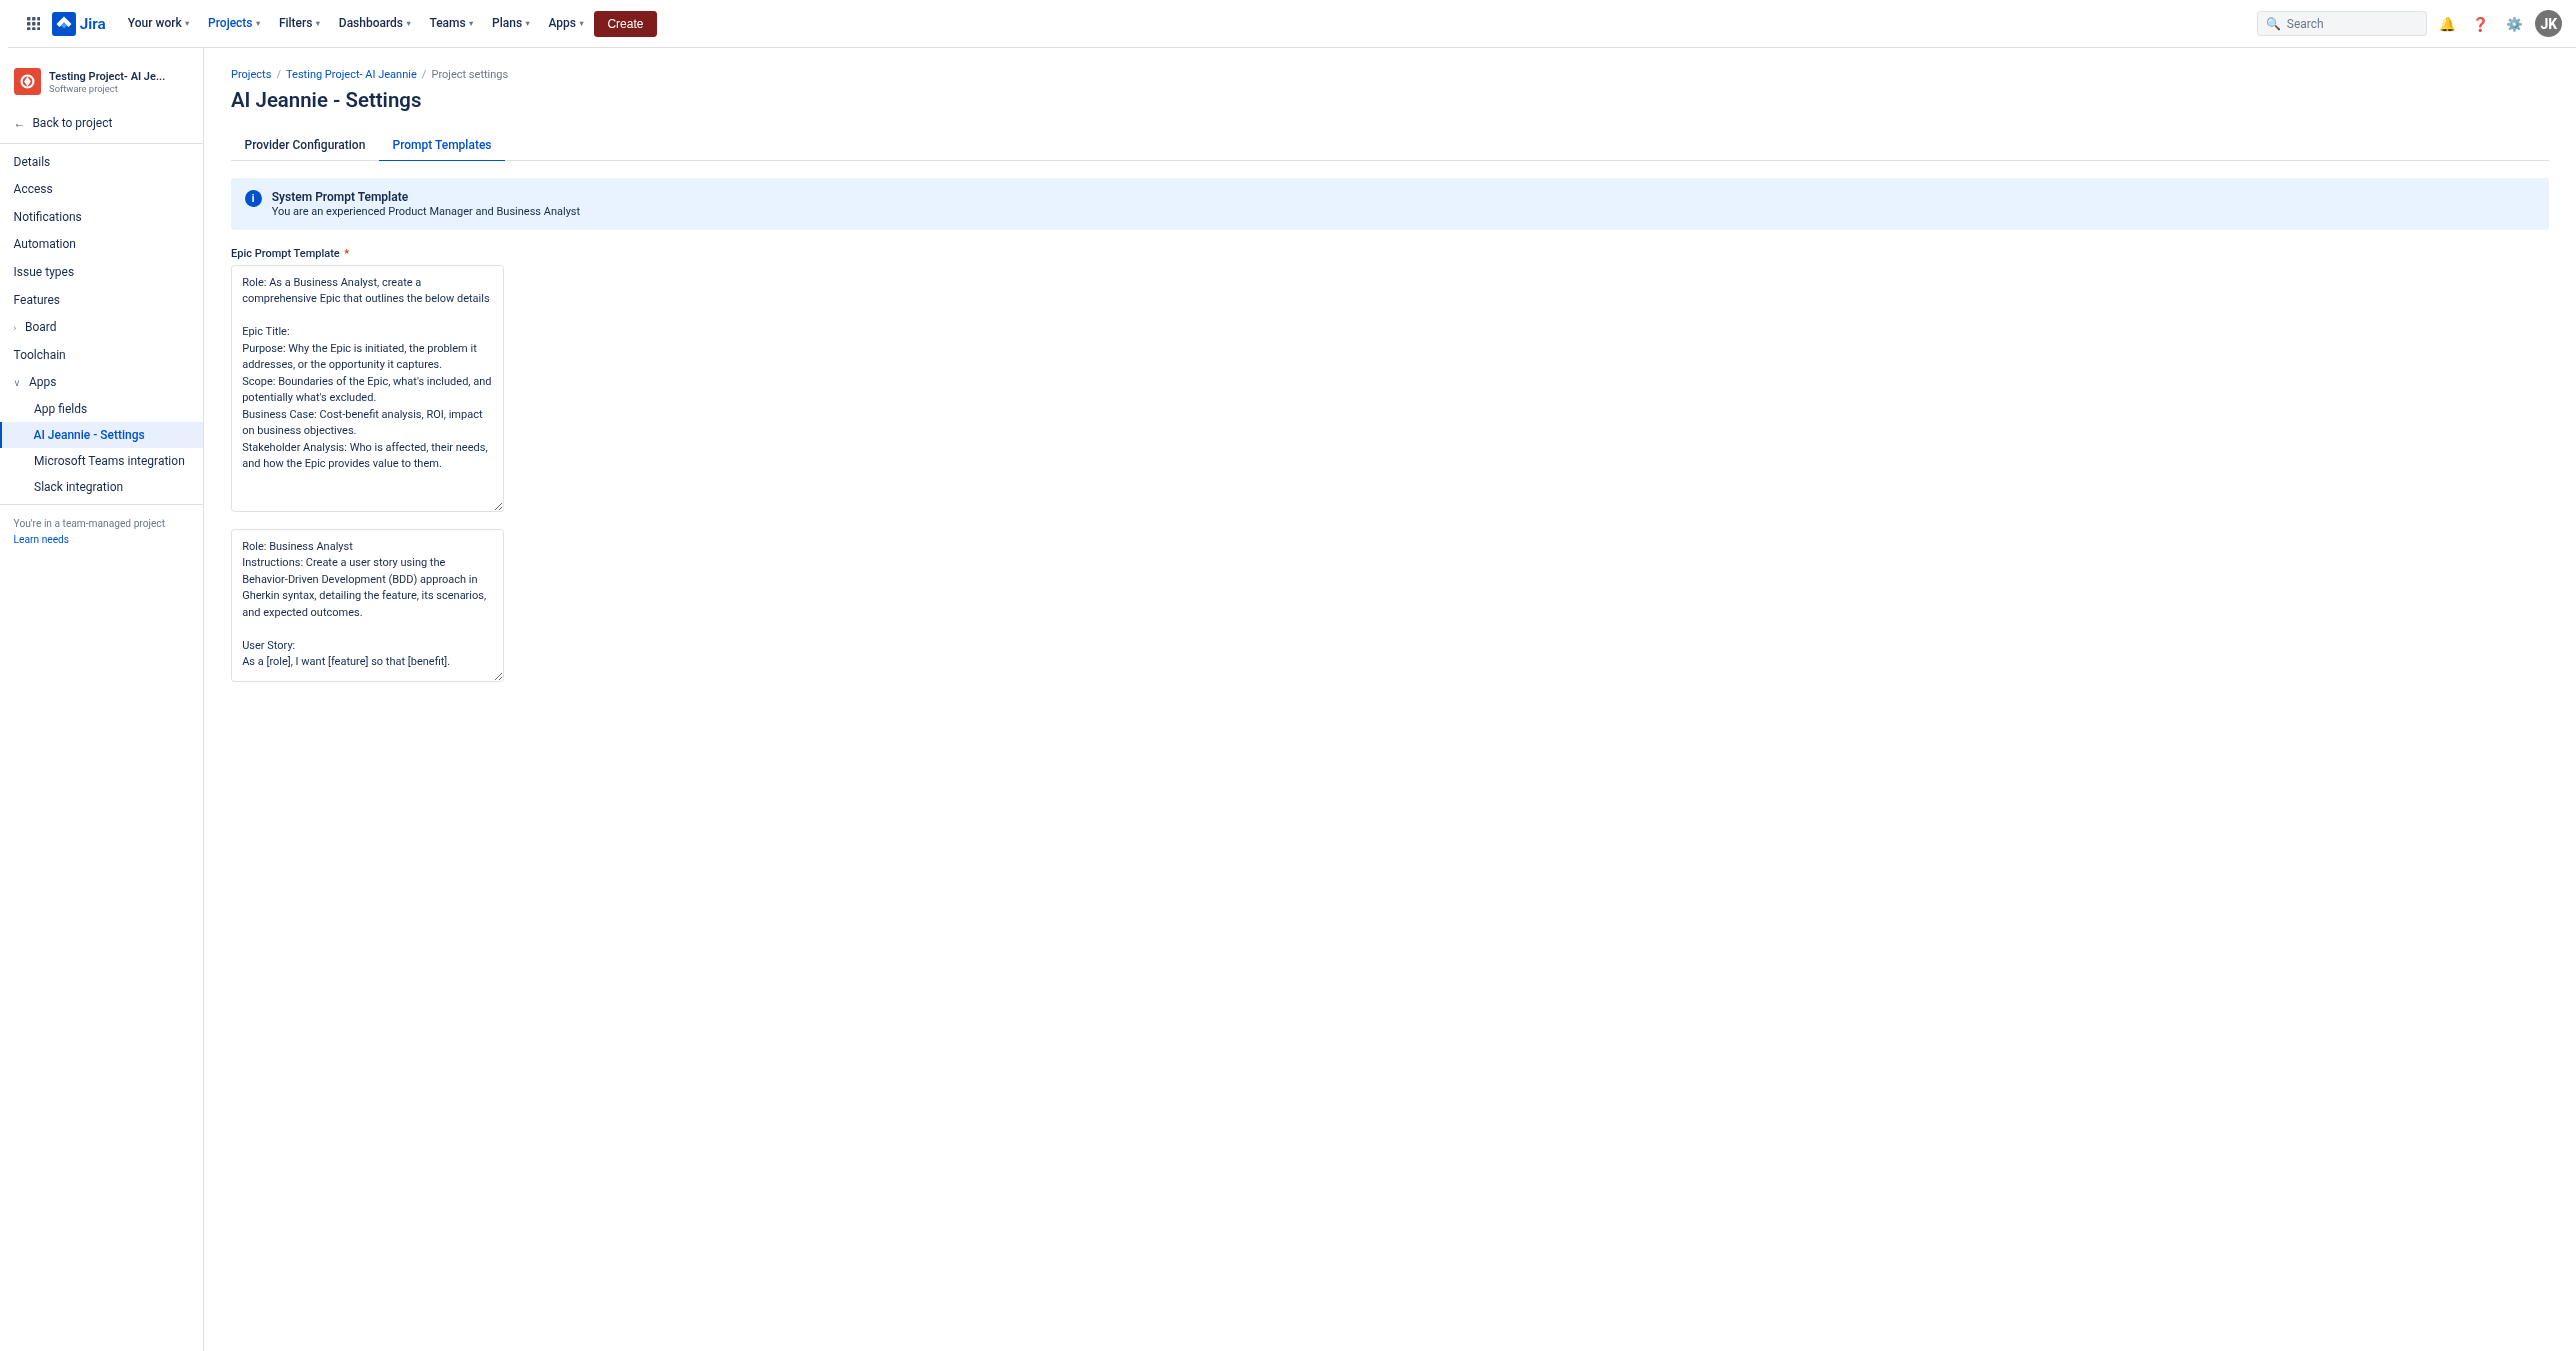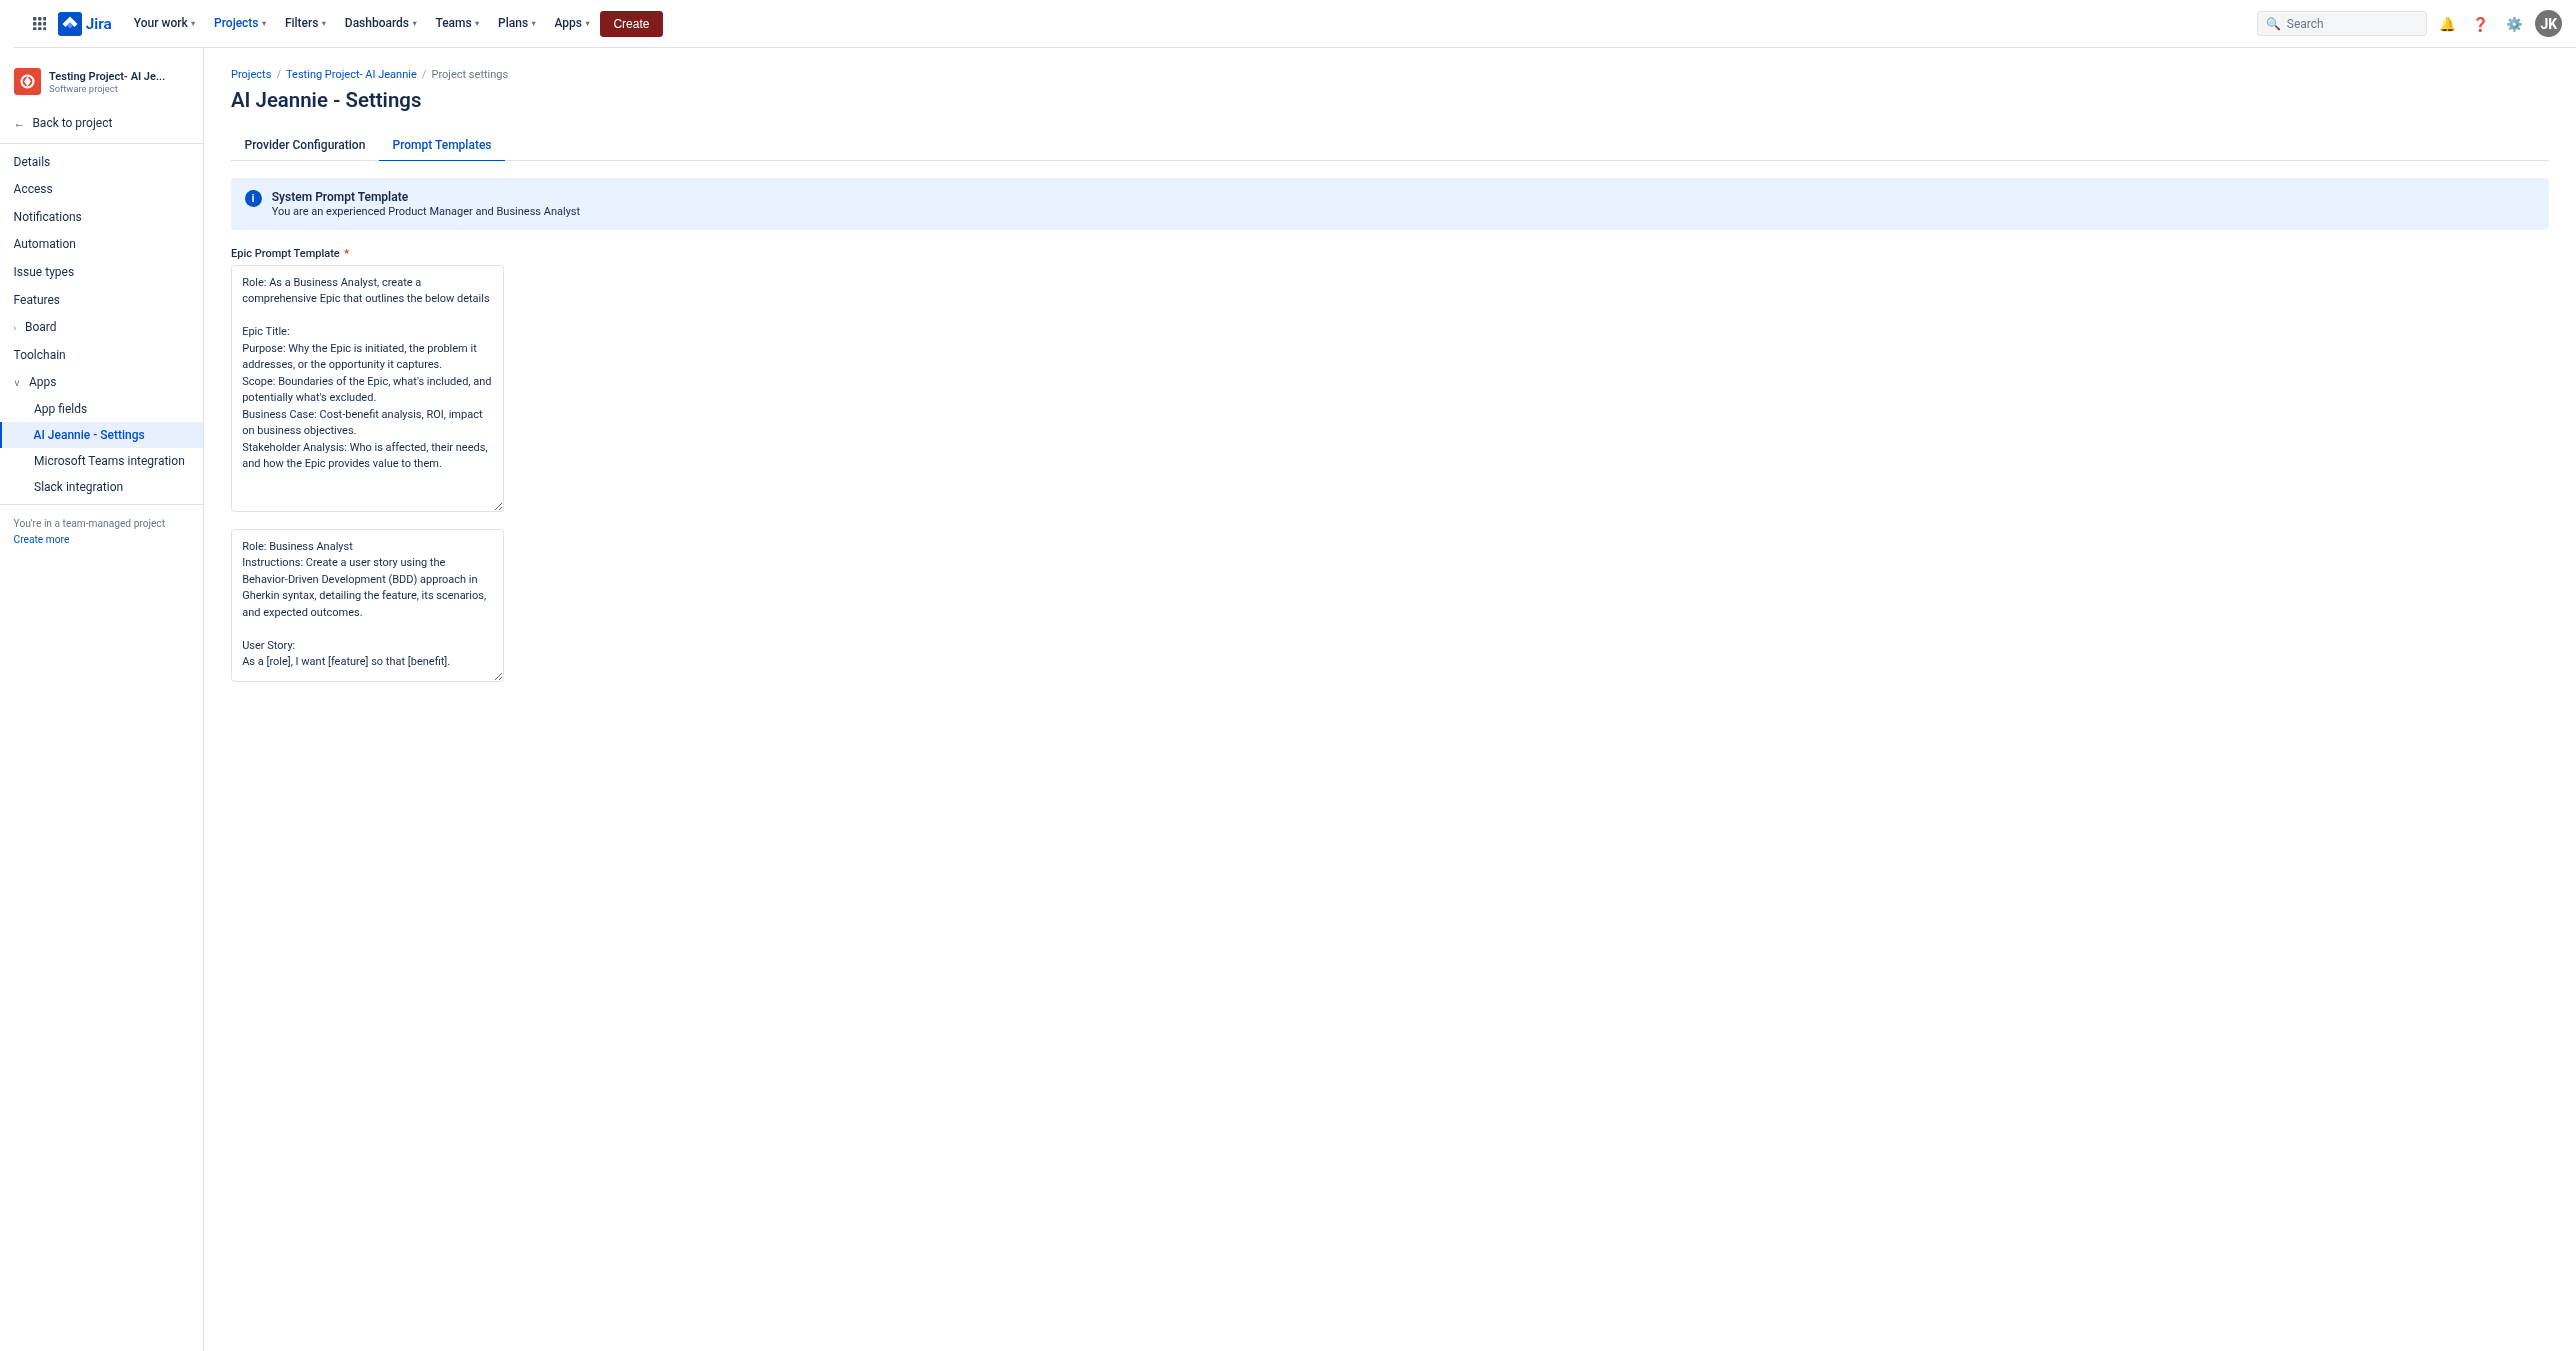--- a/index.html
+++ b/index.html
@@ -2,21 +2,21 @@
 <html style="font-size:13.6px"><head>
   <meta charset="utf-8">
   <style>
     * { box-sizing: border-box; margin: 0; padding: 0; }
     body { font-family: -apple-system, BlinkMacSystemFont, 'Segoe UI', Roboto, sans-serif; font-size: 12px; color: #172b4d; background: #fff; }
 
     
     .top-nav {
       display: flex; align-items: center; height: 48px;
       background: #fff; border-bottom: 0.9px solid #dfe1e6;
-      padding: 0 13.6px; gap: 6.8px; position: fixed; top: 0; left: 14px; right: 0; z-index: 100;
+      padding: 0 13.6px; gap: 6.8px; position: fixed; top: 0; left: 8px; right: 0; z-index: 100;
     }
     .nav-grid-icon { width: 24px; height: 24px; display: flex; align-items: center; justify-content: center; cursor: pointer; color: #42526e; }
     .nav-logo { display: flex; align-items: center; gap: 3.4px; margin-right: 6.8px; cursor: pointer; }
     .nav-logo-icon { width: 24px; height: 24px; }
     .nav-logo-text { font-size: 15.3px; font-weight: 600; color: #0052cc; }
     .nav-items { display: flex; align-items: flex-start; gap: 1.7px; flex: 1; }
     .nav-item {
       display: flex; align-items: center; gap: 3.4px; padding: 5.1px 8.5px;
       border-radius: 3.4px; cursor: pointer; font-size: 12px; color: #172b4d;
       font-weight: 500; white-space: nowrap;
@@ -254,21 +254,21 @@
       <span>AI Jeannie - Settings</span>
     </div>
     <div class="sidebar-sub-item">
       <span>Microsoft Teams integration</span>
     </div>
     <div class="sidebar-sub-item">
       <span>Slack integration</span>
     </div>
     <hr class="sidebar-divider">
     <div class="sidebar-team-note">You're in a team-managed project</div>
-    <div class="sidebar-learn-more">Create more</div>
+    <div class="sidebar-learn-more">Learn needs</div>
   </aside>
 
   <main class="main">
     <div class="breadcrumb">
       <a>Projects</a>
       <span class="breadcrumb-sep">/</span>
       <a>Testing Project- AI Jeannie</a>
       <span class="breadcrumb-sep">/</span>
       <span>Project settings</span>
     </div>

